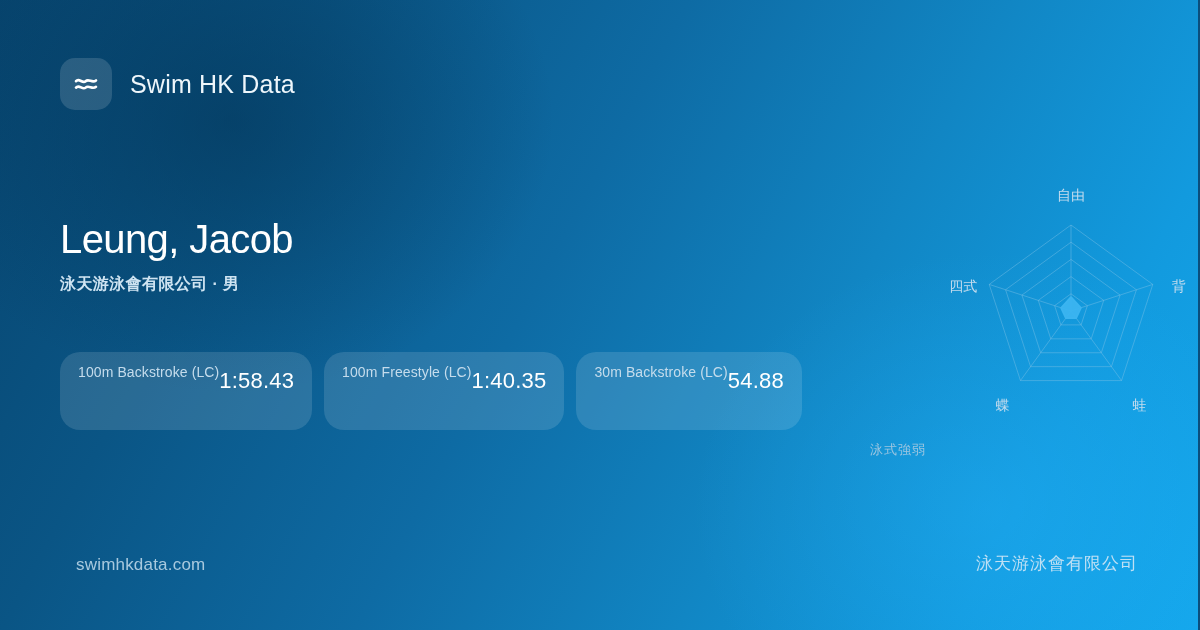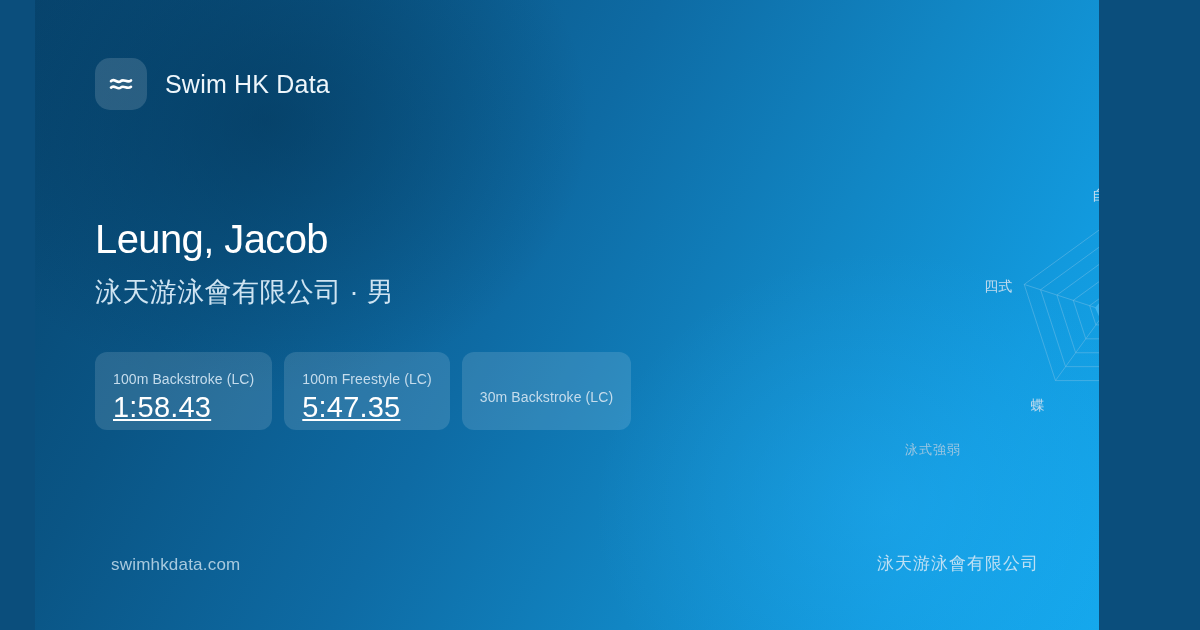--- a/index.html
+++ b/index.html
@@ -4,33 +4,32 @@
 <style>
   html, body {
     margin: 0;
     padding: 0;
     background: #0b4e7c;
   }
   * { box-sizing: border-box; }
 
   .og-card {
     position: relative;
-    width: 1064px;
+    width: 1198px;
     height: 630px;
     overflow: hidden;
     font-family: "Liberation Sans", "DejaVu Sans", sans-serif;
     background: linear-gradient(118deg,
         #07456f 0%,
         #0a5585 22%,
         #0e6ba4 45%,
         #1186c4 66%,
         #129ade 84%,
         #14a7ec 100%);
     color: #ffffff;
-    margin-left: 35px;
   }
 
   
   .sheen-a {
     position: absolute;
     left: -220px; top: -260px;
     width: 900px; height: 760px;
     background: radial-gradient(closest-side, rgba(3,52,86,0.55), rgba(3,52,86,0) 72%);
     pointer-events: none;
   }
@@ -76,56 +75,54 @@
     font-size: 40px;
     line-height: 1.06;
     font-weight: 400;
     letter-spacing: -0.6px;
     color: #ffffff;
     margin: 0;
     white-space: nowrap;
   }
   .athlete-meta {
     margin-top: 14px;
-    font-size: 27px;
-    font-weight: 400;
+    font-size: 16px;
+    font-weight: 700;
     color: #cfe4f2;
     letter-spacing: 0.4px;
   }
 
   
   .stat-row {
     position: absolute;
     left: 60px; top: 352px;
     display: flex;
     gap: 12px;
   }
   .stat-card {
     height: 78px;
-    border-radius: 12px;
+    border-radius: 20px;
     background: rgba(255,255,255,0.13);
     padding: 12px 18px 0 18px;
     display: flex;
-    flex-direction: column;
-    justify-content: center;
+    justify-content: space-between;
   }
   .stat-label {
     font-size: 14px;
     color: #c5dcec;
     letter-spacing: 0.1px;
     white-space: nowrap;
   }
   .stat-value {
     margin-top: 4px;
-    font-size: 29px;
+    font-size: 22px;
     font-weight: 400;
     letter-spacing: 0.2px;
     color: #ffffff;
     white-space: nowrap;
-    text-decoration: underline;
   }
 
   
   .radar-wrap {
     position: absolute;
     left: 921px; top: 170px;
     width: 300px; height: 300px;
   }
   .radar-svg { display: block; }
   .radar-axis-label {
@@ -182,24 +179,25 @@
     <div class="athlete-meta">泳天游泳會有限公司 · 男</div>
   </div>
 
   <div class="stat-row">
     <div class="stat-card">
       <div class="stat-label">100m Backstroke (LC)</div>
       <div class="stat-value">1:58.43</div>
     </div>
     <div class="stat-card">
       <div class="stat-label">100m Freestyle (LC)</div>
-      <div class="stat-value">5:47.35</div>
+      <div class="stat-value">1:40.35</div>
     </div>
     <div class="stat-card">
       <div class="stat-label">30m Backstroke (LC)</div>
+      <div class="stat-value">54.88</div>
     </div>
   </div>
 
   <div class="radar-wrap">
     <svg class="radar-svg" id="radar-svg" width="300" height="300" viewBox="0 0 300 300" aria-hidden="true">
       <g id="radar-grid" stroke="#7cc0e6" stroke-opacity="0.45" fill="none" stroke-width="1">
           <polygon points="150.00,123.80 166.36,135.68 160.11,154.92 139.89,154.92 133.64,135.68"></polygon>
           <polygon points="150.00,106.60 182.72,130.37 170.22,168.83 129.78,168.83 117.28,130.37"></polygon>
           <polygon points="150.00,89.40 199.07,125.05 180.33,182.75 119.67,182.75 100.93,125.05"></polygon>
           <polygon points="150.00,72.20 215.43,119.74 190.44,196.66 109.56,196.66 84.57,119.74"></polygon>

